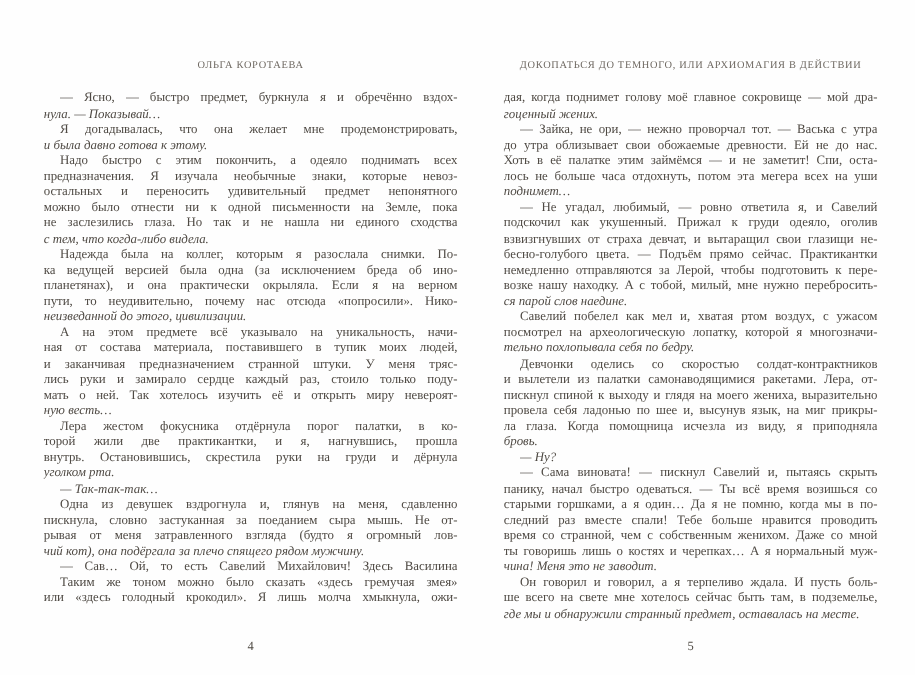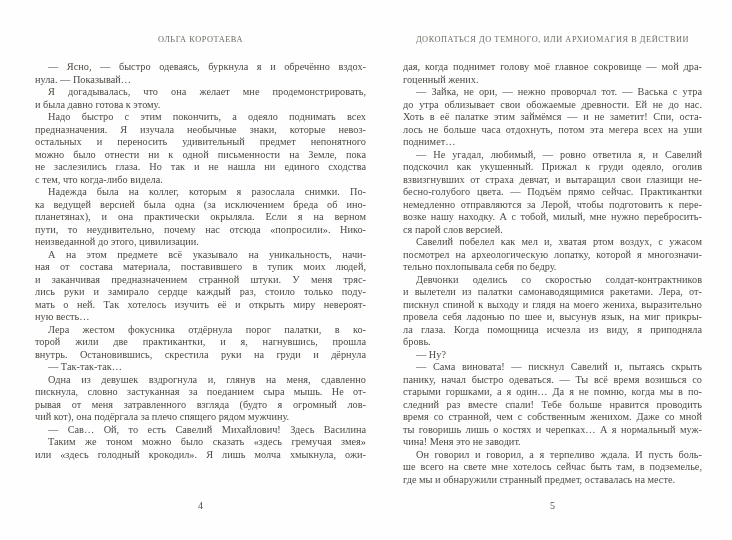--- a/index.html
+++ b/index.html
@@ -10,21 +10,21 @@
   .screen {
     position: relative;
     width: 732px;
     height: 540px;
     background: var(--bg, #fefefe);
     overflow: hidden;
     font-family: "Liberation Serif", "DejaVu Serif", serif;
   }
   .page {
     position: absolute;
-    top: 4px;
+    top: 16px;
     height: 454px;
   }
   .page-left  { left: 35px;  width: 331px; }
   .page-right { left: 403px; width: 299px; }
   .running-header {
     position: absolute;
     top: 31px;
     left: 0;
     width: 100%;
     text-align: center;
@@ -43,42 +43,42 @@
   .ln {
     height: 12.5px;
     line-height: 12.5px;
     font-size: 10.3px;
     color: var(--text, #4f4a44);
     text-align: justify;
     text-align-last: justify;
     white-space: nowrap;
     overflow: hidden;
   }
-  .ln.end { text-align-last: left; }
+  .ln.end { text-align-last: left; font-style: italic; }
   .ln.in  { padding-left: 13px; }
   .page-number {
     position: absolute;
     top: 496px;
     left: 0;
     width: 100%;
     text-align: center;
     font-size: 10px;
     line-height: 12px;
     color: var(--text, #4f4a44);
   }
 </style>
 </head>
 <body>
 
 <div class="screen">
 
   <div class="page page-left">
     <div class="running-header">ОЛЬГА КОРОТАЕВА</div>
     <div class="page-text">
-        <div class="ln in">— Ясно, — быстро одеваясь, буркнула я и обречённо вздох-</div>
+        <div class="ln in">— Ясно, — быстро предмет, буркнула я и обречённо вздох-</div>
         <div class="ln end">нула. — Показывай…</div>
         <div class="ln in">Я догадывалась, что она желает мне продемонстрировать,</div>
         <div class="ln end">и была давно готова к этому.</div>
         <div class="ln in">Надо быстро с этим покончить, а одеяло поднимать всех</div>
         <div class="ln">предназначения. Я изучала необычные знаки, которые невоз-</div>
         <div class="ln">остальных и переносить удивительный предмет непонятного</div>
         <div class="ln">можно было отнести ни к одной письменности на Земле, пока</div>
         <div class="ln">не заслезились глаза. Но так и не нашла ни единого сходства</div>
         <div class="ln end">с тем, что когда-либо видела.</div>
         <div class="ln in">Надежда была на коллег, которым я разослала снимки. По-</div>
@@ -88,20 +88,21 @@
         <div class="ln end">неизведанной до этого, цивилизации.</div>
         <div class="ln in">А на этом предмете всё указывало на уникальность, начи-</div>
         <div class="ln">ная от состава материала, поставившего в тупик моих людей,</div>
         <div class="ln">и заканчивая предназначением странной штуки. У меня тряс-</div>
         <div class="ln">лись руки и замирало сердце каждый раз, стоило только поду-</div>
         <div class="ln">мать о ней. Так хотелось изучить её и открыть миру невероят-</div>
         <div class="ln end">ную весть…</div>
         <div class="ln in">Лера жестом фокусника отдёрнула порог палатки, в ко-</div>
         <div class="ln">торой жили две практикантки, и я, нагнувшись, прошла</div>
         <div class="ln">внутрь. Остановившись, скрестила руки на груди и дёрнула</div>
+        <div class="ln end">уголком рта.</div>
         <div class="ln in end">— Так-так-так…</div>
         <div class="ln in">Одна из девушек вздрогнула и, глянув на меня, сдавленно</div>
         <div class="ln">пискнула, словно застуканная за поеданием сыра мышь. Не от-</div>
         <div class="ln">рывая от меня затравленного взгляда (будто я огромный лов-</div>
         <div class="ln end">чий кот), она подёргала за плечо спящего рядом мужчину.</div>
         <div class="ln in">— Сав… Ой, то есть Савелий Михайлович! Здесь Василина</div>
         <div class="ln in">Таким же тоном можно было сказать «здесь гремучая змея»</div>
         <div class="ln">или «здесь голодный крокодил». Я лишь молча хмыкнула, ожи-</div>
       </div>
     <div class="page-number">4</div>
@@ -116,21 +117,21 @@
         <div class="ln">до утра облизывает свои обожаемые древности. Ей не до нас.</div>
         <div class="ln">Хоть в её палатке этим займёмся — и не заметит! Спи, оста-</div>
         <div class="ln">лось не больше часа отдохнуть, потом эта мегера всех на уши</div>
         <div class="ln end">поднимет…</div>
         <div class="ln in">— Не угадал, любимый, — ровно ответила я, и Савелий</div>
         <div class="ln">подскочил как укушенный. Прижал к груди одеяло, оголив</div>
         <div class="ln">взвизгнувших от страха девчат, и вытаращил свои глазищи не-</div>
         <div class="ln">бесно-голубого цвета. — Подъём прямо сейчас. Практикантки</div>
         <div class="ln">немедленно отправляются за Лерой, чтобы подготовить к пере-</div>
         <div class="ln">возке нашу находку. А с тобой, милый, мне нужно перебросить-</div>
-        <div class="ln end">ся парой слов версией.</div>
+        <div class="ln end">ся парой слов наедине.</div>
         <div class="ln in">Савелий побелел как мел и, хватая ртом воздух, с ужасом</div>
         <div class="ln">посмотрел на археологическую лопатку, которой я многозначи-</div>
         <div class="ln end">тельно похлопывала себя по бедру.</div>
         <div class="ln in">Девчонки оделись со скоростью солдат-контрактников</div>
         <div class="ln">и вылетели из палатки самонаводящимися ракетами. Лера, от-</div>
         <div class="ln">пискнул спиной к выходу и глядя на моего жениха, выразительно</div>
         <div class="ln">провела себя ладонью по шее и, высунув язык, на миг прикры-</div>
         <div class="ln">ла глаза. Когда помощница исчезла из виду, я приподняла</div>
         <div class="ln end">бровь.</div>
         <div class="ln in end">— Ну?</div>

